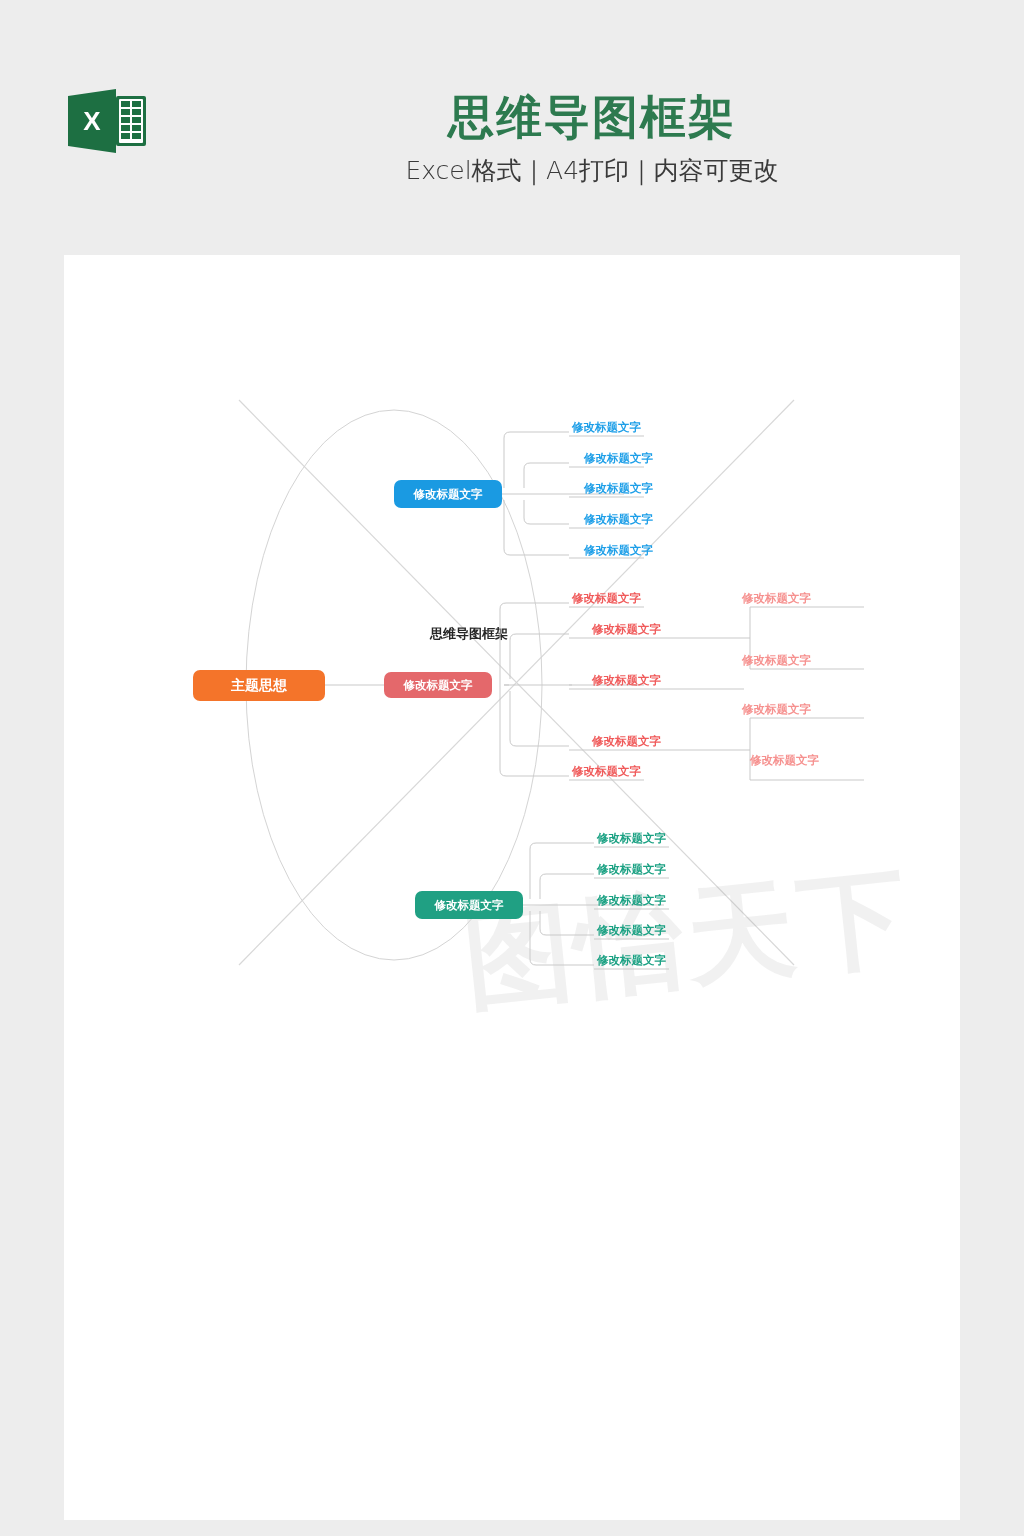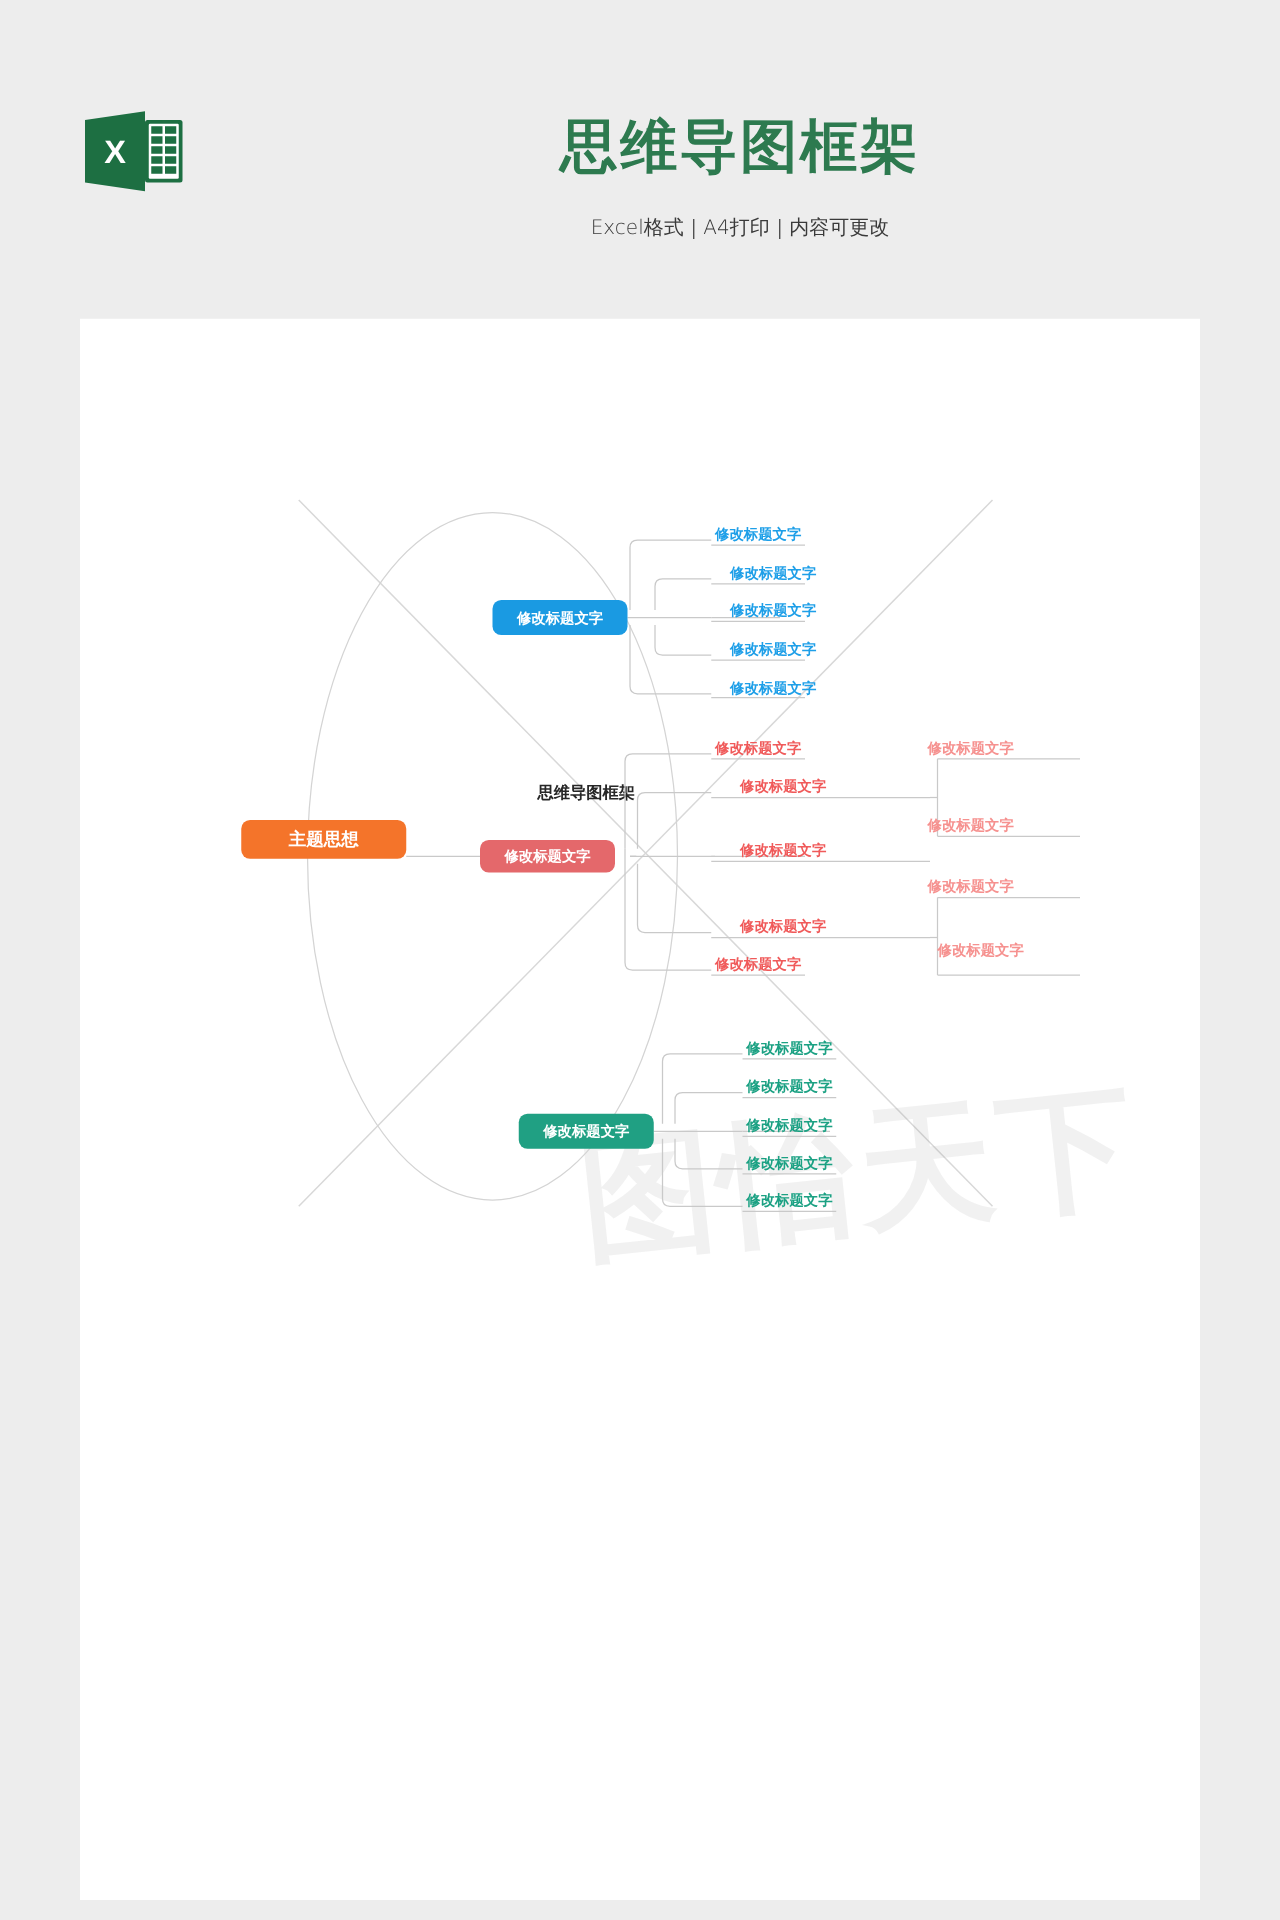--- a/index.html
+++ b/index.html
@@ -21,21 +21,21 @@
   }
   #header-text{
     position:absolute;left:262px;top:88px;width:660px;text-align:center;
   }
   #main-title{
     font-size:46px;font-weight:bold;color:#2d7a4f;
     letter-spacing:2px;line-height:58px;margin:0;
     font-family:"DejaVu Sans","Liberation Sans",sans-serif;
   }
   #sub-title{
-    font-size:16px;color:#3a3a3a;line-height:40px;margin:16px;
+    font-size:25px;color:#3a3a3a;line-height:40px;margin:5px;
     font-family:"DejaVu Sans","Liberation Sans",sans-serif;
     font-weight:300;
   }
 
   
   #page-sheet{
     position:absolute;left:64px;top:255px;width:896px;height:1265px;
     background:#ffffff;
   }
 
@@ -174,21 +174,21 @@
         <path d="M 530 680 L 482 680 Q 476 680 476 674 L 476 656"></path>
         <path d="M 530 710 L 472 710 Q 466 710 466 704 L 466 656"></path>
         <line x1="530" y1="592" x2="605" y2="592"></line>
         <line x1="530" y1="623" x2="605" y2="623"></line>
         <line x1="530" y1="654" x2="605" y2="654"></line>
         <line x1="530" y1="684" x2="605" y2="684"></line>
         <line x1="530" y1="714" x2="605" y2="714"></line>
       </g>
     </svg>
 
-    <div class="node central" style="left:129px;top:401px;width:132px;height:31px;background:#f4742a;">
+    <div class="node central" style="left:129px;top:415px;width:132px;height:31px;background:#f4742a;">
       <span>主题思想</span>
     </div>
 
     <div class="node branch" style="left:330px;top:225px;width:108px;height:28px;background:#1a9ae2;">
       <span>修改标题文字</span>
     </div>
 
     <div class="node branch" style="left:320px;top:417px;width:108px;height:26px;background:#e4686b;">
       <span>修改标题文字</span>
     </div>

